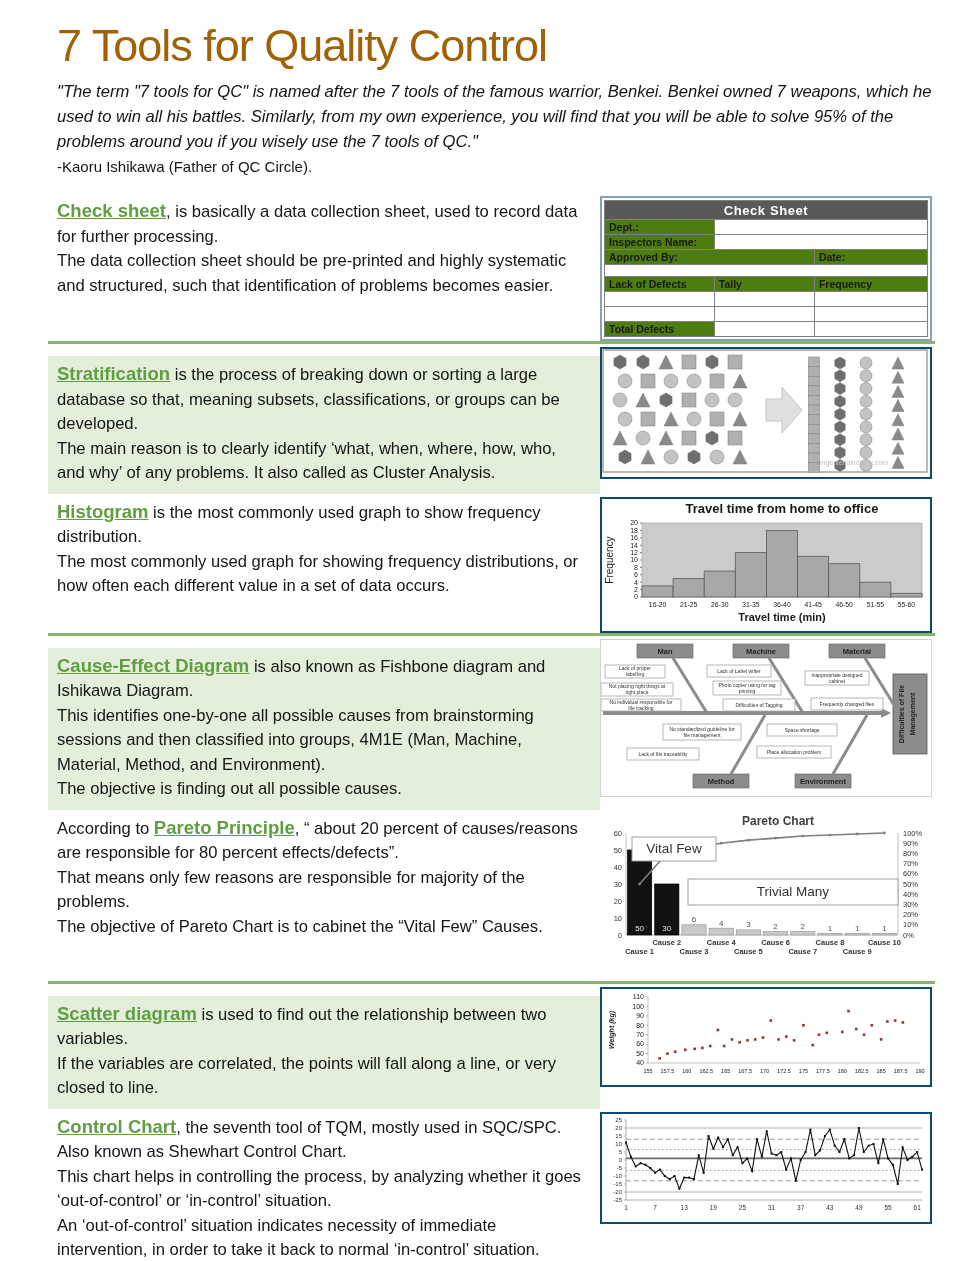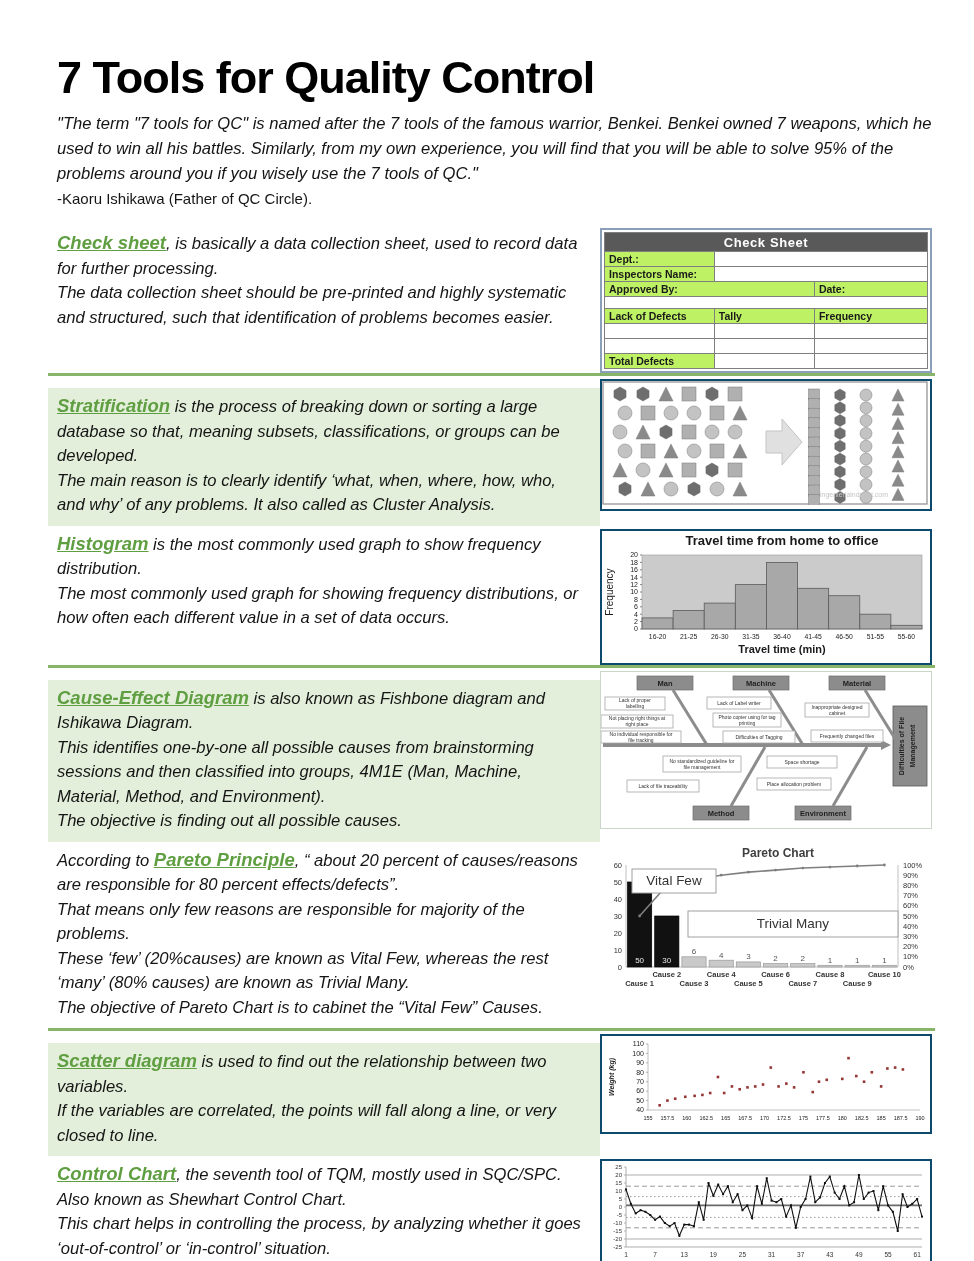--- a/index.html
+++ b/index.html
@@ -1,37 +1,37 @@
 <!DOCTYPE html>
 <html><head>
 <meta charset="utf-8">
 <style>
   html,body{margin:0;padding:0;background:#ffffff;}
   body{width:974px;height:1261px;position:relative;font-family:"Liberation Sans",sans-serif;color:#151515;overflow:hidden;}
   .page{width:974px;height:1261px;}
-  h1.title{margin:54px 0 10px 57px;font-size:45px;font-weight:bold;color:#000000;letter-spacing:-1px;line-height:1.05;}
+  h1.title{margin:22px 0 10px 57px;font-size:45px;font-weight:normal;color:#a16207;letter-spacing:-1px;line-height:1.05;}
   .intro{margin:0 40px 0 57px;font-style:italic;font-size:16.6px;line-height:25px;color:#141414;}
   .attribution{margin:0 40px 14px 57px;font-size:15px;line-height:25px;}
   #sections{margin-left:48px;margin-right:39px;}
   .row{display:flex;align-items:flex-start;}
   .row.green{border-top:3px solid #87b66a;}
-  .text-col{width:552px;box-sizing:border-box;padding:6px 14px 8px 9px;font-style:italic;font-size:16.6px;line-height:24.5px;}
+  .text-col{width:552px;box-sizing:border-box;padding:6px 14px 8px 9px;font-size:16.6px;line-height:24.5px;}
   .row.green .text-col{background:#e3efda;align-self:stretch;margin-top:12px;}
   .text-col p{margin:0;}
   .sec-heading{color:#5f9e41;font-weight:bold;font-size:18.5px;text-decoration:underline;text-decoration-color:#5f9e41;}
   .fig-col{width:332px;flex:none;padding-top:3px;}
   .fig-box{background:#fff;}
   .bordered{border:2px solid #0c4a6e;}
   .gray-border{border:1px solid #c9d6c9;}
   
   .cs-wrap{border:2px solid #8aa0b8;background:#fff;padding:2px;}
   table.cs{width:100%;border-collapse:collapse;font-size:10.5px;font-weight:bold;color:#1a1a1a;table-layout:fixed;}
   .cs td{border:1px solid #7f7f7f;padding:1px 4px;height:12px;overflow:hidden;white-space:nowrap;}
   .cs td.hdr{background:#595959;color:#ffffff;text-align:center;font-size:13px;letter-spacing:0.6px;height:16px;}
-  .cs td.lbl{background:#bef264;}
+  .cs td.lbl{background:#4d7c0f;}
   .cs tr.spacer td{height:9px;background:#fff;}
   svg text{font-family:"Liberation Sans",sans-serif;}
 </style>
 </head>
 <body>
 
 <div class="page">
   <h1 class="title">7 Tools for Quality Control</h1>
   <p class="intro">"The term "7 tools for QC" is named after the 7 tools of the famous warrior, Benkei. Benkei owned 7 weapons, which he used to win all his battles. Similarly, from my own experience, you will find that you will be able to solve 95% of the problems around you if you wisely use the 7 tools of QC."</p>
   <p class="attribution">-Kaoru Ishikawa (Father of QC Circle).</p>
@@ -292,21 +292,20 @@
               <text x="201" y="91.75" font-size="5" fill="#333" text-anchor="middle">Space shortage</text>
               <rect x="156" y="106" width="74" height="12" fill="#fff" stroke="#a6a6a6" stroke-width="0.8"></rect>
               <text x="193" y="113.75" font-size="5" fill="#333" text-anchor="middle">Place allocation problem</text>
             </svg></div>
         </div>
       </div>
       <div class="row">
         <div class="text-col">
           <p><span>According to </span><span class="sec-heading">Pareto Principle</span><span>, “ about 20 percent of causes/reasons are responsible for 80 percent effects/defects”.</span></p>
           <p>That means only few reasons are responsible for majority of the problems.</p>
-          <p>These ‘few’ (20%causes) are known as Vital Few, whereas the rest ‘many’ (80% causes) are known as Trivial Many.</p>
           <p>The objective of Pareto Chart is to cabinet the “Vital Few” Causes.</p>
         </div>
         <div class="fig-col">
           <div class="fig-box"><svg width="330" height="164" viewBox="0 0 330 164">
               <text x="178" y="12" font-size="12" fill="#3f3f3f" text-anchor="middle" font-weight="bold">Pareto Chart</text>
               <line x1="26" y1="20" x2="26" y2="122" stroke="#b0b0b0" stroke-width="0.8"></line>
               <line x1="26" y1="122" x2="298" y2="122" stroke="#b0b0b0" stroke-width="0.8"></line>
               <line x1="298" y1="20" x2="298" y2="122" stroke="#b0b0b0" stroke-width="0.8"></line>
               <text x="22" y="124.5" font-size="7.5" fill="#333" text-anchor="end">0</text>
               <text x="22" y="107.5" font-size="7.5" fill="#333" text-anchor="end">10</text>

